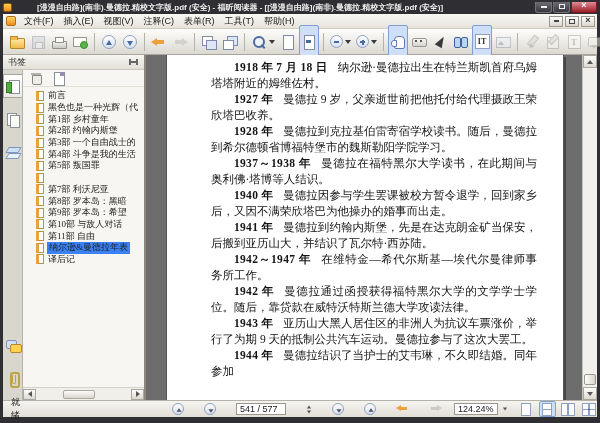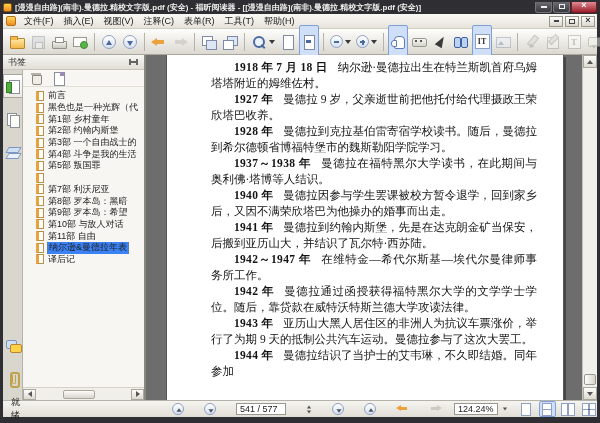--- a/index.html
+++ b/index.html
@@ -1,21 +1,21 @@
 <!DOCTYPE html>
 <html><head>
 <meta charset="utf-8">
 <style>
   html,body{margin:0;padding:0;background:#2f2f33;}
   body{width:600px;height:423px;overflow:hidden;font-family:"Liberation Sans","DejaVu Sans",sans-serif;}
   *{box-sizing:border-box;}
   .window{width:600px;height:423px;display:flex;flex-direction:column;background:#2f2f33;padding:0 3px 6px 3px;}
 
   
-  .titlebar{height:14px;display:flex;align-items:center;color:#eee;flex:none;}
+  .titlebar{height:14px;display:flex;align-items:center;color:#eee;flex:none;gap:22px;}
   .app-ic{width:9px;height:9px;border-radius:2px;background:linear-gradient(#ffd24a,#f08a1d);border:1px solid #8a5a10;margin-right:3px;flex:none;}
   .title{font-size:8px;font-weight:bold;white-space:nowrap;overflow:hidden;flex:1;letter-spacing:0;}
   .winbtns{display:flex;gap:1px;margin-left:4px;flex:none;}
   .wb{width:17px;height:11px;border:1px solid #74747a;border-top:0;border-radius:0 0 3px 3px;background:linear-gradient(#6c6c72,#38383e);display:flex;align-items:center;justify-content:center;}
   .wb.close{width:26px;background:linear-gradient(#e08a93,#9c1f2a);border-color:#7c1a22;}
   .g-bar{width:6px;height:2px;background:#f0f0f0;}
   .g-box{width:6px;height:5px;border:1px solid #f0f0f0;}
   .g-x{color:#fff;font-size:9px;line-height:1;font-weight:bold;transform:translateY(-1px);}
 
   
@@ -82,21 +82,21 @@
   .ic.note::before{content:'';position:absolute;left:1px;top:3px;width:13px;height:8px;background:#f4f4ec;border:1px solid #9a9a92;border-radius:2px;}
   .ic.note::after{content:'';position:absolute;left:4px;top:11px;border:3px solid transparent;border-top:4px solid #9a9a92;}
 
   
   .main{flex:1;display:flex;min-height:0;background:#6d6d6d;}
   .leftpane{width:143px;background:#efede7;border-right:2px solid #8a877e;display:flex;flex-direction:column;flex:none;}
   .sb-header{height:15px;display:flex;align-items:center;padding:0 5px;font-size:9px;color:#333;background:linear-gradient(#f7f6f2,#e2dfd7);border-bottom:1px solid #c9c6bd;flex:none;}
   .pin{margin-left:auto;position:relative;width:10px;height:10px;}
   .pin::before{content:'';position:absolute;left:1px;top:4px;width:8px;height:2px;background:#666;}
   .pin::after{content:'';position:absolute;left:0;top:2px;width:2px;height:6px;background:#666;box-shadow:7px 0 0 #666;}
-  .sb-body{flex:1;display:flex;min-height:0;}
+  .sb-body{flex:1;display:flex;min-height:0;font-family:Liberation Serif, serif;}
   .tabstrip{width:20px;background:#d9d6ce;border-right:1px solid #b5b2a9;display:flex;flex-direction:column;align-items:center;padding-top:4px;flex:none;}
   .tab{width:19px;height:24px;display:flex;align-items:center;justify-content:center;margin-bottom:9px;flex:none;}
   .tab.active{background:linear-gradient(#ffffff,#eceae3);border:1px solid #a8a59c;border-right:0;}
   .tab-spacer{flex:1;}
   .t-ic{position:relative;width:14px;height:14px;}
   .t-ic.bm::before{content:'';position:absolute;left:3px;top:1px;width:9px;height:12px;background:#fff;border:1px solid #8a8f99;}
   .t-ic.bm::after{content:'';position:absolute;left:0;top:3px;width:4px;height:9px;background:#4fae3c;border:1px solid #357a28;}
   .t-ic.pages::before{content:'';position:absolute;left:1px;top:1px;width:8px;height:11px;background:#fff;border:1px solid #8a8f99;}
   .t-ic.pages::after{content:'';position:absolute;left:4px;top:3px;width:8px;height:11px;background:#fdfdf8;border:1px solid #8a8f99;}
   .t-ic.layers::before{content:'';position:absolute;left:1px;top:2px;width:11px;height:4px;background:#cfe0f5;border:1px solid #7e96c0;transform:skewX(-30deg);}

